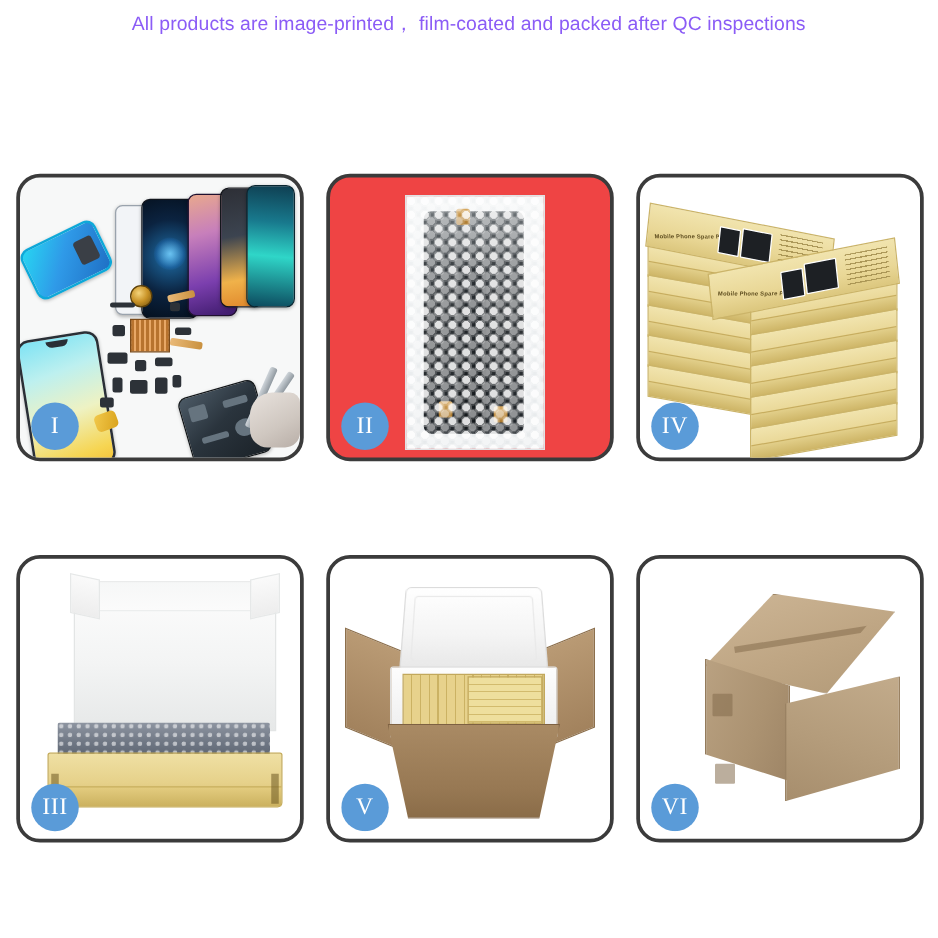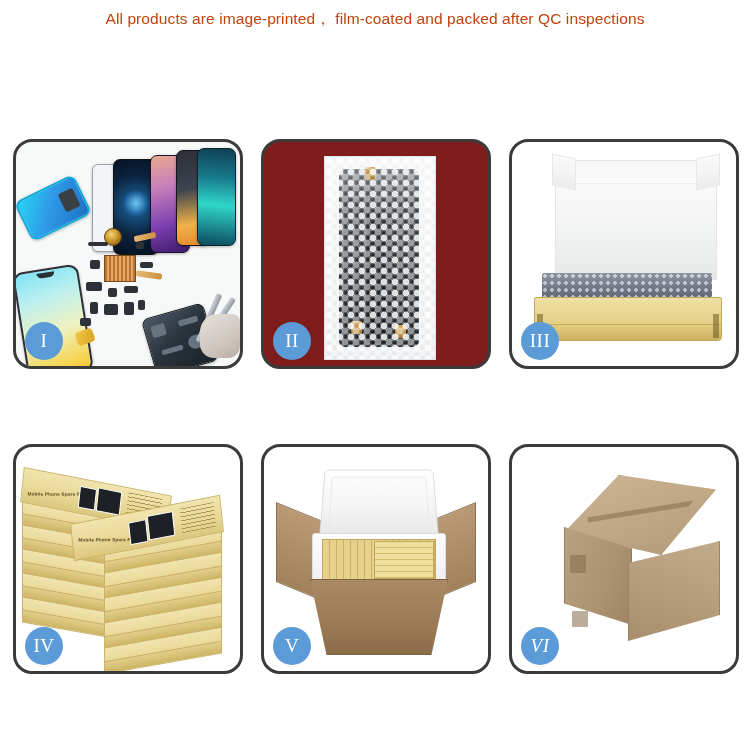--- a/index.html
+++ b/index.html
@@ -30,21 +30,21 @@
     letter-spacing: 1.1px;
     color: #0b0b0b;
     line-height: 38px;
     white-space: nowrap;
   }
   .subtitle {
     margin: 0;
     padding-top: 9px;
     font-size: 15.5px;
     font-weight: normal;
-    color: #c2410c;
+    color: #8b5cf6;
     letter-spacing: 0.1px;
     white-space: nowrap;
   }
 
   
   .grid {
     position: absolute;
     left: 13px;
     top: 139px;
     width: 726px;
@@ -199,21 +199,21 @@
   .tw1 { left: 22px; top: 0; transform: rotate(24deg); }
   .tw2 { left: 32px; top: 2px; transform: rotate(34deg); }
   .hand {
     position:absolute; right:0px; bottom:8px;
     width: 40px; height: 44px;
     background: linear-gradient(150deg,#e8e2dd 0%,#cfc7c0 60%,#b8aea7 100%);
     border-radius: 18px 8px 12px 14px;
   }
 
   
-  .p2 { background: #7f1d1d; }
+  .p2 { background: #ef4444; }
   .bw-outer {
     position: absolute;
     left: 60px; top: 14px;
     width: 110px; height: 202px;
     background: linear-gradient(180deg,#f2f4f5,#e7eaec);
     border: 1px solid #dfe3e5;
   }
   .bw-part {
     position: absolute;
     left: 14px; top: 12px;
@@ -389,21 +389,21 @@
   .c5-body {
     position: absolute;
     left: 46px; top: 132px;
     width: 136px; height: 74px;
     background: linear-gradient(180deg,#a98a64 0%,#977853 70%,#8a6c48 100%);
     border: 1px solid #7d6142;
     clip-path: polygon(0 0, 100% 0, 88% 100%, 12% 100%);
   }
 
   
-  .p6 { background: #ffffff; font-style: italic; }
+  .p6 { background: #ffffff; }
   .c6 {
     position: absolute;
     left: 26px; top: 28px;
     width: 180px; height: 170px;
   }
   .c6-top {
     position:absolute; left: 26px; top: 0;
     width: 150px; height: 78px;
     background: linear-gradient(160deg,#cdb696 0%,#bfa684 55%,#b29a78 100%);
     border: 1px solid #a08straight;
@@ -508,94 +508,94 @@
           <div class="bw-strip"></div>
           <div class="bw-tab" style="left:26px;top:-2px;"></div>
           <div class="bw-tab" style="left:12px;top:152px;"></div>
           <div class="bw-tab" style="left:56px;top:156px;"></div>
         </div>
         <div class="bubbles"></div>
         <div class="bubbles alt"></div>
       </div>
     </div>
     <div class="badge">II</div>
+  </div>
+
+  <div class="panel p4">
+    <div class="panel-stage">
+      <div class="stack">
+
+        <div class="kbox" style="left:6px;top:52px;width:118px;height:24px;transform:skewY(10deg);">
+            <div class="side"></div>
+          </div>
+        <div class="kbox" style="left:6px;top:76px;width:118px;height:24px;transform:skewY(10deg);">
+            <div class="side"></div>
+          </div>
+        <div class="kbox" style="left:6px;top:100px;width:118px;height:24px;transform:skewY(10deg);">
+            <div class="side"></div>
+          </div>
+        <div class="kbox" style="left:6px;top:124px;width:118px;height:24px;transform:skewY(10deg);">
+            <div class="side"></div>
+          </div>
+        <div class="kbox" style="left:6px;top:148px;width:118px;height:24px;transform:skewY(10deg);">
+            <div class="side"></div>
+          </div>
+
+        <div class="kbox" style="left:88px;top:78px;width:116px;height:25px;transform:skewY(-10deg);">
+            <div class="side"></div>
+          </div>
+        <div class="kbox" style="left:88px;top:103px;width:116px;height:25px;transform:skewY(-10deg);">
+            <div class="side"></div>
+          </div>
+        <div class="kbox" style="left:88px;top:128px;width:116px;height:25px;transform:skewY(-10deg);">
+            <div class="side"></div>
+          </div>
+        <div class="kbox" style="left:88px;top:153px;width:116px;height:25px;transform:skewY(-10deg);">
+            <div class="side"></div>
+          </div>
+        <div class="kbox" style="left:88px;top:178px;width:116px;height:25px;transform:skewY(-10deg);">
+            <div class="side"></div>
+          </div>
+
+        <div class="kbox" style="left:6px;top:22px;width:146px;height:34px;transform:skewY(11deg) skewX(-6deg);">
+          <div class="kbox-label" style="left:5px;top:17px;transform:rotate(-11deg);">Mobile Phone Spare Parts</div>
+          <div class="kbox-swatch" style="left:56px;top:7px;width:15px;height:20px;"></div>
+          <div class="kbox-swatch" style="left:74px;top:5px;width:22px;height:22px;"></div>
+          <div class="kbox-lines" style="left:104px;top:4px;width:34px;height:24px;"></div>
+        </div>
+
+        <div class="kbox" style="left:56px;top:50px;width:148px;height:36px;transform:skewY(-11deg) skewX(6deg);">
+          <div class="kbox-label" style="left:5px;top:20px;transform:rotate(11deg);">Mobile Phone Spare Parts</div>
+          <div class="kbox-swatch" style="left:56px;top:9px;width:16px;height:21px;"></div>
+          <div class="kbox-swatch" style="left:75px;top:6px;width:24px;height:23px;"></div>
+          <div class="kbox-lines" style="left:108px;top:5px;width:34px;height:25px;"></div>
+        </div>
+
+      </div>
+    </div>
+    <div class="badge">IV</div>
   </div>
 
   <div class="panel p3">
     <div class="panel-stage">
       <div class="b3-lid">
         <div class="b3-lid-top"></div>
         <div class="b3-lid-fold-l"></div>
         <div class="b3-lid-fold-r"></div>
       </div>
       <div class="b3-foam"></div>
       <div class="b3-tray">
         <div class="b3-tray-face"></div>
         <div class="b3-corner" style="left:2px;"></div>
         <div class="b3-corner" style="right:2px;"></div>
       </div>
     </div>
     <div class="badge">III</div>
   </div>
 
-  <div class="panel p4">
-    <div class="panel-stage">
-      <div class="stack">
-
-        <div class="kbox" style="left:6px;top:52px;width:118px;height:24px;transform:skewY(10deg);">
-            <div class="side"></div>
-          </div>
-        <div class="kbox" style="left:6px;top:76px;width:118px;height:24px;transform:skewY(10deg);">
-            <div class="side"></div>
-          </div>
-        <div class="kbox" style="left:6px;top:100px;width:118px;height:24px;transform:skewY(10deg);">
-            <div class="side"></div>
-          </div>
-        <div class="kbox" style="left:6px;top:124px;width:118px;height:24px;transform:skewY(10deg);">
-            <div class="side"></div>
-          </div>
-        <div class="kbox" style="left:6px;top:148px;width:118px;height:24px;transform:skewY(10deg);">
-            <div class="side"></div>
-          </div>
-
-        <div class="kbox" style="left:88px;top:78px;width:116px;height:25px;transform:skewY(-10deg);">
-            <div class="side"></div>
-          </div>
-        <div class="kbox" style="left:88px;top:103px;width:116px;height:25px;transform:skewY(-10deg);">
-            <div class="side"></div>
-          </div>
-        <div class="kbox" style="left:88px;top:128px;width:116px;height:25px;transform:skewY(-10deg);">
-            <div class="side"></div>
-          </div>
-        <div class="kbox" style="left:88px;top:153px;width:116px;height:25px;transform:skewY(-10deg);">
-            <div class="side"></div>
-          </div>
-        <div class="kbox" style="left:88px;top:178px;width:116px;height:25px;transform:skewY(-10deg);">
-            <div class="side"></div>
-          </div>
-
-        <div class="kbox" style="left:6px;top:22px;width:146px;height:34px;transform:skewY(11deg) skewX(-6deg);">
-          <div class="kbox-label" style="left:5px;top:17px;transform:rotate(-11deg);">Mobile Phone Spare Parts</div>
-          <div class="kbox-swatch" style="left:56px;top:7px;width:15px;height:20px;"></div>
-          <div class="kbox-swatch" style="left:74px;top:5px;width:22px;height:22px;"></div>
-          <div class="kbox-lines" style="left:104px;top:4px;width:34px;height:24px;"></div>
-        </div>
-
-        <div class="kbox" style="left:56px;top:50px;width:148px;height:36px;transform:skewY(-11deg) skewX(6deg);">
-          <div class="kbox-label" style="left:5px;top:20px;transform:rotate(11deg);">Mobile Phone Spare Parts</div>
-          <div class="kbox-swatch" style="left:56px;top:9px;width:16px;height:21px;"></div>
-          <div class="kbox-swatch" style="left:75px;top:6px;width:24px;height:23px;"></div>
-          <div class="kbox-lines" style="left:108px;top:5px;width:34px;height:25px;"></div>
-        </div>
-
-      </div>
-    </div>
-    <div class="badge">IV</div>
-  </div>
-
   <div class="panel p5">
     <div class="panel-stage">
       <div class="c5-flap-l"></div>
       <div class="c5-flap-r"></div>
       <div class="c5-foam-lid"></div>
       <div class="c5-foam-body"></div>
       <div class="c5-inner"></div>
       <div class="c5-inner2"></div>
       <div class="c5-body"></div>
     </div>

